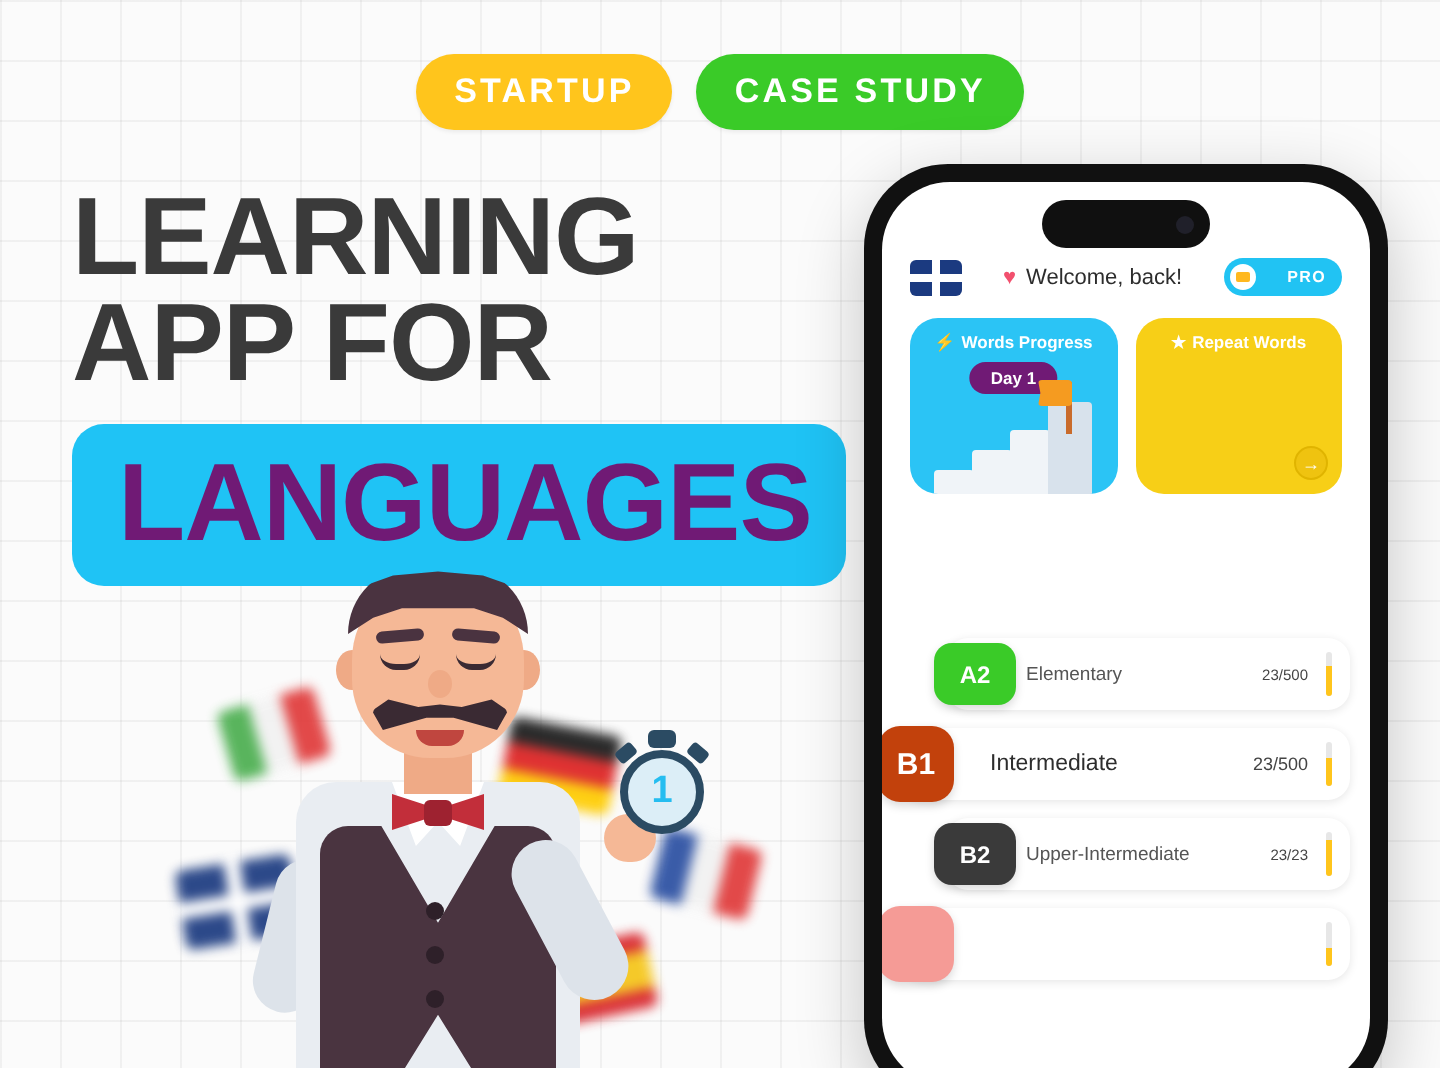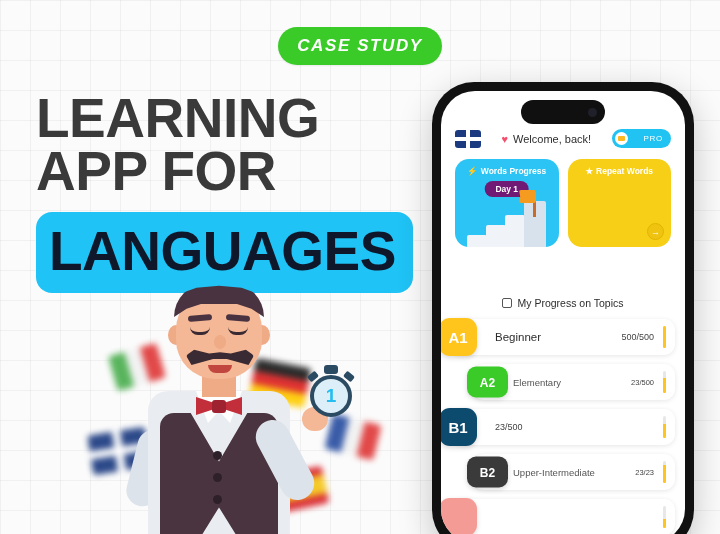--- a/index.html
+++ b/index.html
@@ -28,43 +28,43 @@
     border-radius: 20px;
     font-weight: bold;
     letter-spacing: 1.6px;
     color: #ffffff;
     white-space: nowrap;
     display: flex; align-items: center; justify-content: center;
     box-shadow: 0 1px 2px rgba(0,0,0,0.07);
   }
   .tag-startup { background: #FFC51C; font-size: 17px; padding: 9px 19px; }
   .tag-uiux    { background: #3A3A3A; font-size: 17px; padding: 9px 19px; }
-  .tag-case    { background: #3ACB28; font-size: 17px; padding: 9px 19px; font-style: italic; }
+  .tag-case    { background: #3ACB28; font-size: 17px; padding: 9px 19px; }
 
   
   .headline {
     position: absolute; top: 92px; left: 36px; width: 400px;
   }
   .hl-line {
     font-size: 55px;
     line-height: 0.97;
     font-weight: bold;
     color: #3A3A3A;
     letter-spacing: -0.5px;
   }
   .hl-box {
     display: inline-block;
     margin-top: 13px;
     background: #1FC3F5;
-    color: #0f172a;
+    color: #701a75;
     font-size: 55px;
     line-height: 1.0;
     font-weight: bold;
     letter-spacing: -0.5px;
-    padding: 12px 17px 14px 13px;
+    padding: 12px 17px 14px 23px;
     border-radius: 16px;
   }
 
   
   .mascot { position: absolute; left: 90px; bottom: 0; width: 300px; height: 255px; }
   .flag {
     position: absolute;
     border-radius: 4px;
     filter: blur(3px);
     opacity: 0.92;
@@ -169,21 +169,21 @@
   .flag-pill:after  { content:""; position:absolute; left:11px; top:0; width:4px; height:100%; background:#fff; }
   .welcome { display:flex; align-items:center; gap:5px; font-size:11px; color:#2d2d2d; font-weight:500; }
   .heart { color:#F2506E; font-size:11px; }
   .pro {
     display:flex; align-items:center; gap:4px;
     background:#21C3F3; border-radius:12px; padding:3px 8px 3px 3px;
   }
   .pro-dot { width:13px; height:13px; border-radius:50%; background:#fff;
     display:flex; align-items:center; justify-content:center; }
   .pro-dot i { width:7px; height:5px; background:#FFB820; border-radius:1px; display:block; }
-  .pro-label { color:#ffffff; font-size:8px; font-weight:normal; letter-spacing:0.7px;padding-left:12px; }
+  .pro-label { color:#ffffff; font-size:8px; font-weight:bold; letter-spacing:0.7px;padding-left:12px; }
 
   .cards { position:absolute; top:68px; left:14px; right:14px; display:flex; gap:9px; }
   .card { flex:1; height:88px; border-radius:14px; position:relative; overflow:hidden; }
   .card-blue { background:#2BC4F5; }
   .card-yellow { background:#F7CF17; }
   .card-title {
     position:absolute; top:7px; left:0; width:100%;
     text-align:center; font-size:8.5px; font-weight:bold; color:#ffffff;
     display:flex; align-items:center; justify-content:center; gap:3px;
   }
@@ -261,20 +261,21 @@
   .level-bar { position:absolute; right:9px; top:7px; width:3px; height:22px;
     background:#E7E7E7; border-radius:2px; overflow:hidden; }
   .level-bar i { position:absolute; bottom:0; left:0; width:100%; background:#FFC51C; display:block; }
 </style>
 </head>
 <body>
 
 <div class="stage">
 
   <div class="tags">
+    <div class="tag tag-startup">STARTUP</div>
     <div class="tag tag-case">CASE STUDY</div>
   </div>
 
   <div class="headline">
     <div class="hl-line">LEARNING</div>
     <div class="hl-line">APP FOR</div>
     <div class="hl-box">LANGUAGES</div>
   </div>
 
   <div class="mascot">
@@ -359,47 +360,36 @@
           <div class="card-title card-title-dark">
             <span>★</span>
             <span>Repeat Words</span>
           </div>
           <div class="card-arrow">→</div>
         </div>
 
       </div>
 
 
-      <div class="progress-label">
-        <span class="pl-ico"></span>
-        <span>My Progress on Topics</span>
-      </div>
 
       <div class="levels">
 
-        <div class="level-row">
-          <div class="badge" style="background:#FFC51C">A1</div>
-          <div class="level-name">Beginner</div>
-          <div class="level-count">500/500</div>
-          <div class="level-bar">
-              <i style="height:100%"></i>
-            </div>
-        </div>
 
         <div class="level-row indent">
           <div class="badge" style="background:#3ACB28">A2</div>
           <div class="level-name">Elementary</div>
           <div class="level-count">23/500</div>
           <div class="level-bar">
               <i style="height:70%"></i>
             </div>
         </div>
 
         <div class="level-row">
-          <div class="badge" style="background:#0c4a6e">B1</div>
+          <div class="badge" style="background:#c2410c">B1</div>
+          <div class="level-name">Intermediate</div>
           <div class="level-count">23/500</div>
           <div class="level-bar">
               <i style="height:62%"></i>
             </div>
         </div>
 
         <div class="level-row indent">
           <div class="badge" style="background:#3A3A3A">B2</div>
           <div class="level-name">Upper-Intermediate</div>
           <div class="level-count">23/23</div>

